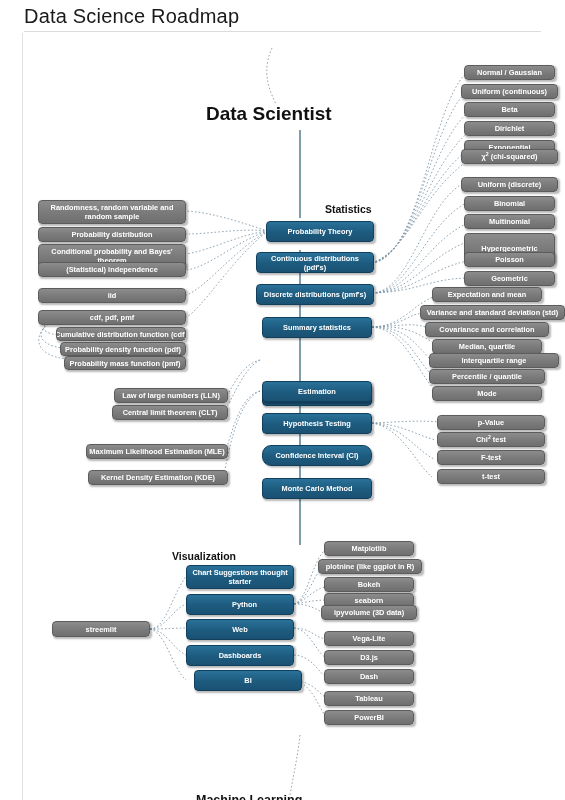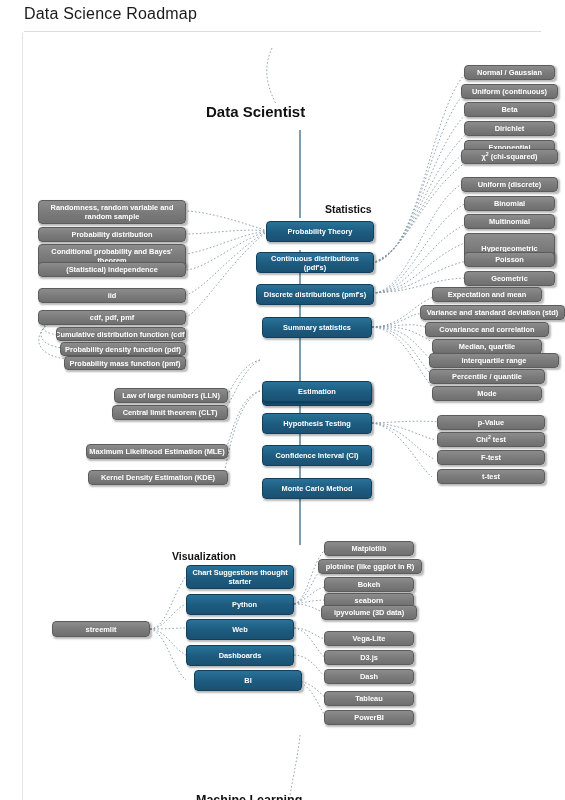--- a/index.html
+++ b/index.html
@@ -20,21 +20,21 @@
   
   .header {
     position: absolute;
     left: 0; top: 0;
     width: 565px; height: 33px;
     background: #ffffff;
   }
   .header-title {
     position: absolute;
     left: 24px; top: 5px;
-    font-size: 16px;
+    font-size: 20px;
     color: #1a1a1a;
     letter-spacing: .2px;
     white-space: nowrap;
   }
   .header-rule {
     position: absolute;
     left: 24px; top: 31px;
     width: 517px; height: 1px;
     background: #dcdcdc;
   }
@@ -83,21 +83,21 @@
   }
   .node.clip { justify-content: center; white-space: nowrap; }
 
   
   .section-label {
     position: absolute;
     font-weight: bold;
     color: #111111;
     white-space: nowrap;
   }
-  #label-data-scientist { font-size: 15px; }
+  #label-data-scientist { font-size: 19px; }
   #label-statistics     { font-size: 10.5px; }
   #label-visualization  { font-size: 10.5px; }
   #label-machine-learning {
     font-size: 12.5px;
     color: #111111;
     font-weight: bold;
   }
   sup { font-size: 70%; vertical-align: super; line-height: 0; }
 </style>
 </head>
@@ -202,21 +202,21 @@
   <div class="node blue" style="left:256px; top:284px; width:118px; height:21px;">Discrete distributions (pmf's)</div>
 
   <div class="node blue" style="left:262px; top:317px; width:110px; height:21px;">Summary statistics</div>
 
   <div class="node blue" style="left:262px; top:349px; width:110px; height:21px;margin-top:36px;">Important Laws</div>
 
   <div class="node blue" style="left:262px; top:381px; width:110px; height:21px;">Estimation</div>
 
   <div class="node blue" style="left:262px; top:413px; width:110px; height:21px;">Hypothesis Testing</div>
 
-  <div class="node blue" style="left:262px; top:445px; width:110px; height:21px;">Confidence Interval (CI)</div>
+  <div class="node blue" style="left:262px; top:445px; width:110px; height:21px;border-radius:9px;">Confidence Interval (CI)</div>
 
   <div class="node blue" style="left:262px; top:478px; width:110px; height:21px;">Monte Carlo Method</div>
 
   <div class="node gray" style="left:38px; top:200px; width:148px; height:24px;">Randomness, random variable and random sample</div>
 
   <div class="node gray" style="left:38px; top:227px; width:148px; height:15px;">Probability distribution</div>
 
   <div class="node gray" style="left:38px; top:244px; width:148px; height:24px;">Conditional probability and Bayes' theorem</div>
 
   <div class="node gray" style="left:38px; top:262px; width:148px; height:15px;">(Statistical) independence</div>

